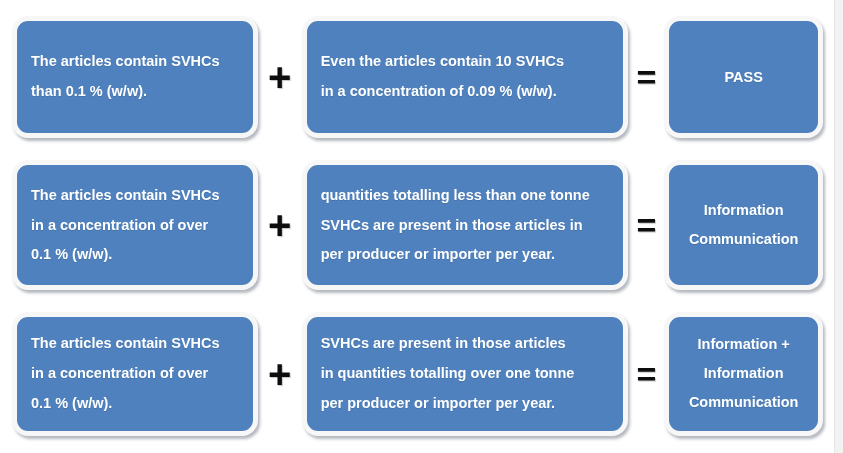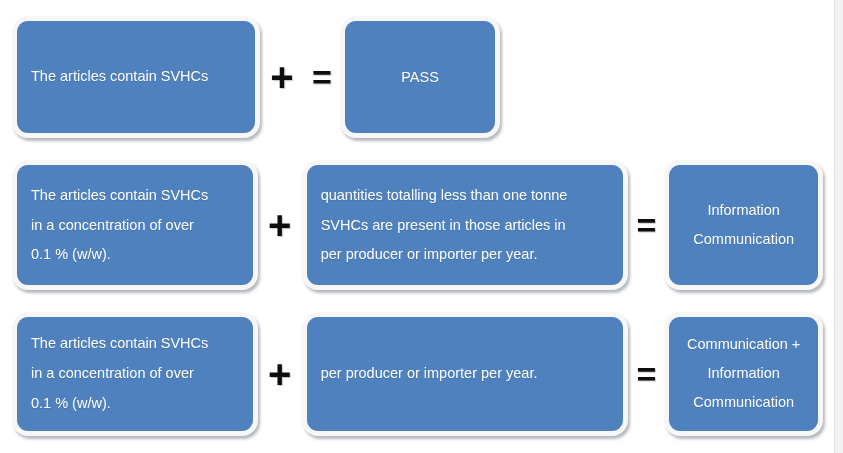--- a/index.html
+++ b/index.html
@@ -73,20 +73,21 @@
     font-size: 14.5px;
     line-height: 2.05;
     display: flex;
     flex-direction: column;
     justify-content: center;
     padding: 4px 14px;
   }
   .box .line {
     white-space: nowrap;
     text-shadow: 0 1px 0 rgba(0,0,0,0.10);
+    font-weight: bold;
   }
 
   .box.center {
     text-align: center;
     line-height: 2.0;
   }
 
   
   .col-cond {
     width: 248px;
@@ -135,24 +136,29 @@
 <body>
 
 <div id="canvas">
 
   <div class="grid">
 
     <div class="row row-1">
 
       <div class="box col-cond">
         <div class="line">The articles contain SVHCs</div>
+        <div class="line">than 0.1 % (w/w).</div>
       </div>
 
       <div class="op op-plus">+</div>
 
+      <div class="box col-qty">
+        <div class="line">Even the articles contain 10 SVHCs</div>
+        <div class="line">in a concentration of 0.09 % (w/w).</div>
+      </div>
 
       <div class="op op-equals">=</div>
 
       <div class="box col-result center">
         <div class="line">PASS</div>
       </div>
 
     </div>
 
     <div class="row row-2">
@@ -184,27 +190,29 @@
 
       <div class="box col-cond">
         <div class="line">The articles contain SVHCs</div>
         <div class="line">in a concentration of over</div>
         <div class="line">0.1 % (w/w).</div>
       </div>
 
       <div class="op op-plus">+</div>
 
       <div class="box col-qty">
+        <div class="line">SVHCs are present in those articles</div>
+        <div class="line">in quantities totalling over one tonne</div>
         <div class="line">per producer or importer per year.</div>
       </div>
 
       <div class="op op-equals">=</div>
 
       <div class="box col-result center">
-        <div class="line">Communication +</div>
+        <div class="line">Information +</div>
         <div class="line">Information</div>
         <div class="line">Communication</div>
       </div>
 
     </div>
 
   </div>
 
   <div class="edge-strip-right-line"></div>
   <div class="edge-strip-right"></div>

